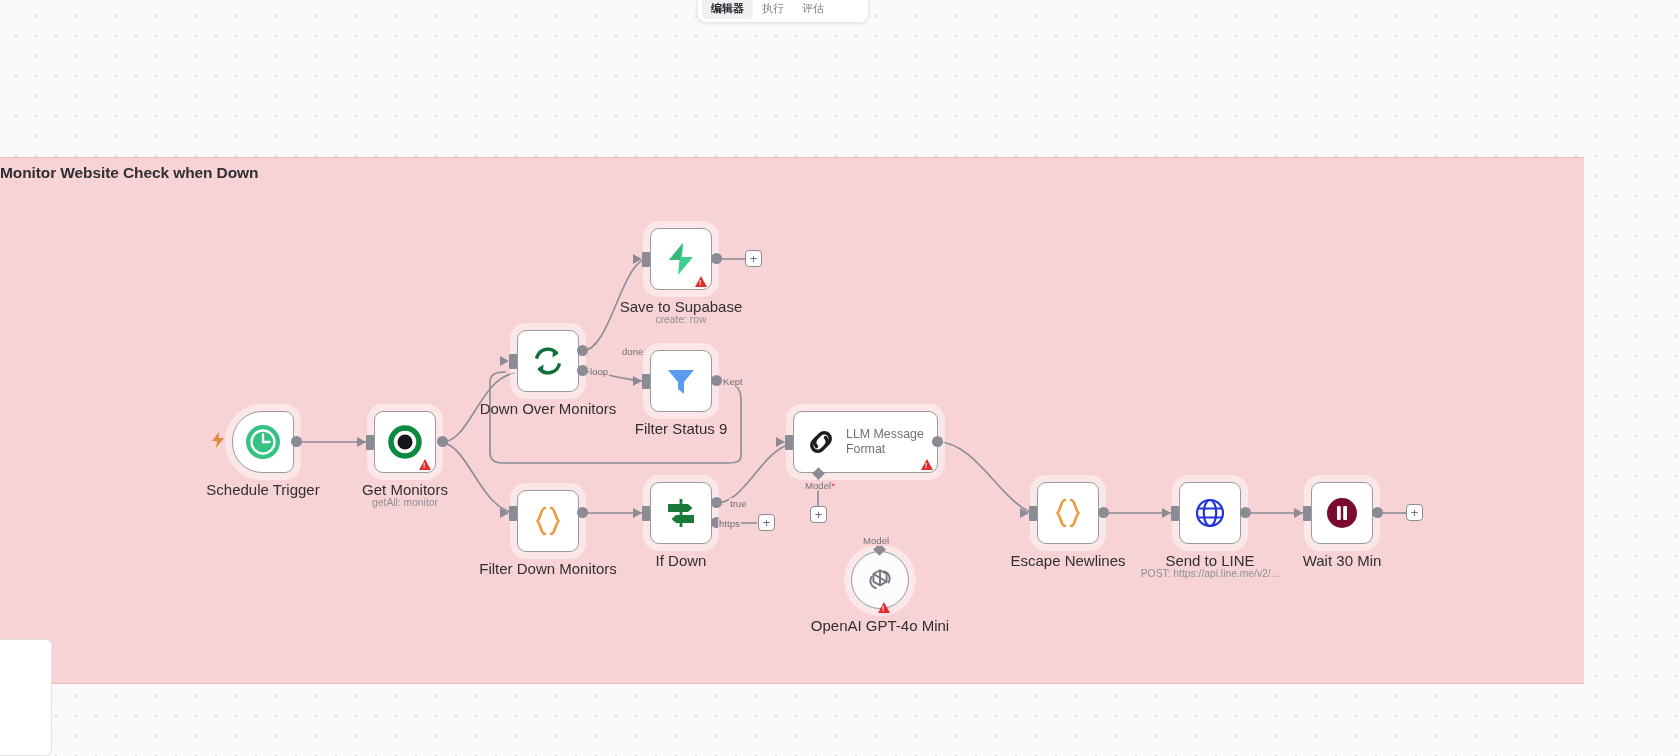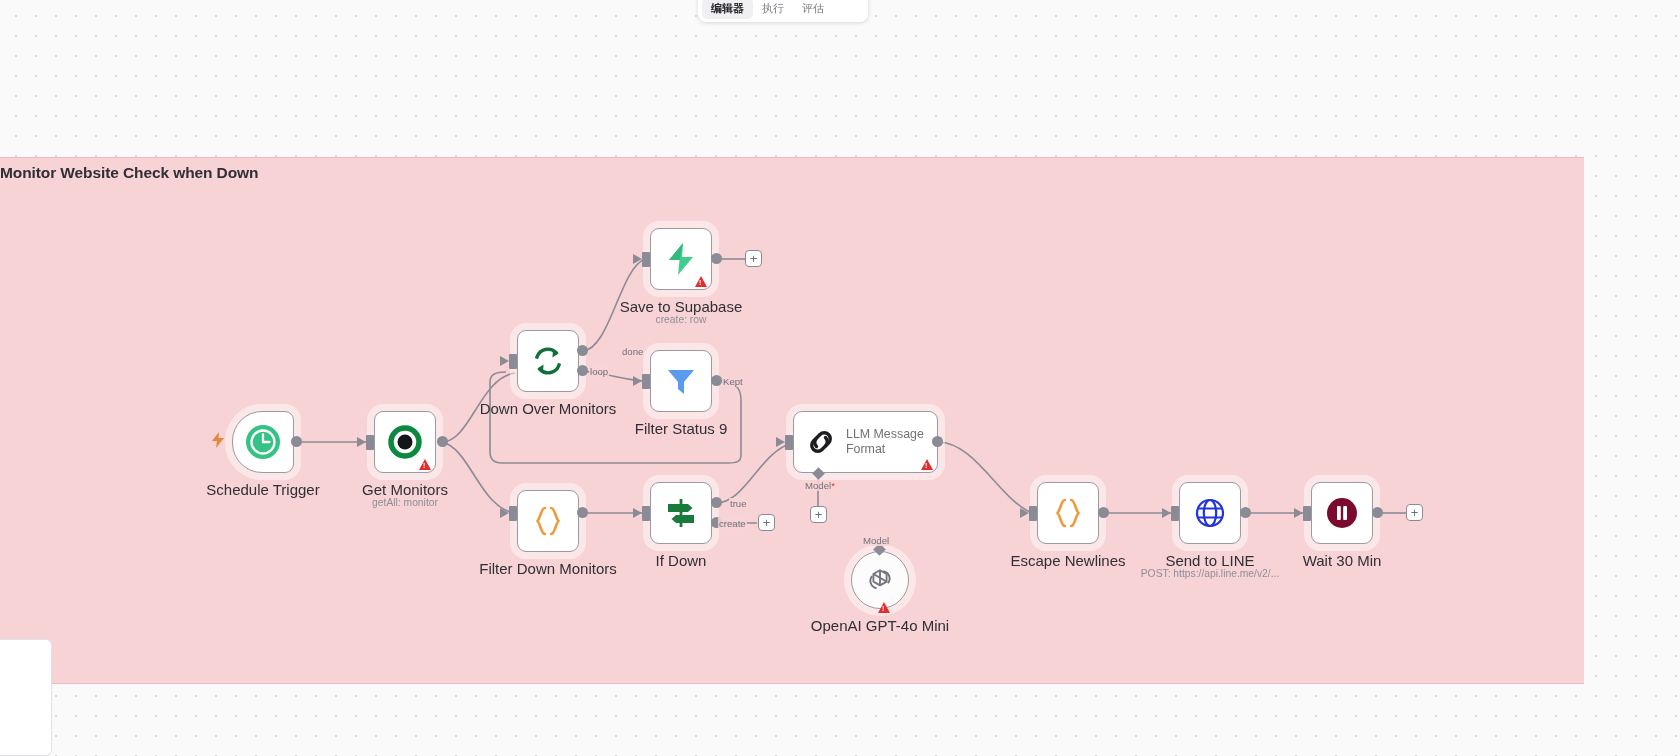--- a/index.html
+++ b/index.html
@@ -337,21 +337,21 @@
           <path d="M30 19 H12 L7.5 23 L12 27 H30 Z" fill="#1a7a3c"></path>
         </svg>
       </span>
     </div>
     <div class="nlabel">If Down</div>
   </div>
   <div class="arrowin" style="left:642px; top:506px;"></div>
   <div class="dot" style="left:711px; top:497px;"></div>
   <div class="elabel" style="left:701px; top:498px;margin-left:28px;">true</div>
   <div class="dot" style="left:711px; top:517px;"></div>
-  <div class="elabel" style="left:718px; top:518px;">create</div>
+  <div class="elabel" style="left:718px; top:518px;">https</div>
   <div class="plusbtn" style="left:758px; top:514px;">+</div>
 
   <div class="node" style="left:793px; top:411px;">
     <div class="nbox wide">
       <span class="ic">
         <svg width="30" height="30" viewBox="0 0 30 30">
           <path d="M10.5 19.5 A6 6 0 0 1 10.5 11 L14 7.5 A6 6 0 0 1 22.5 16 L20 18.5" fill="none" stroke="#1d1d21" stroke-width="3.4" stroke-linecap="round"></path>
           <path d="M19.5 10.5 A6 6 0 0 1 19.5 19 L16 22.5 A6 6 0 0 1 7.5 14 L10 11.5" fill="none" stroke="#1d1d21" stroke-width="3.4" stroke-linecap="round"></path>
         </svg>
       </span>

